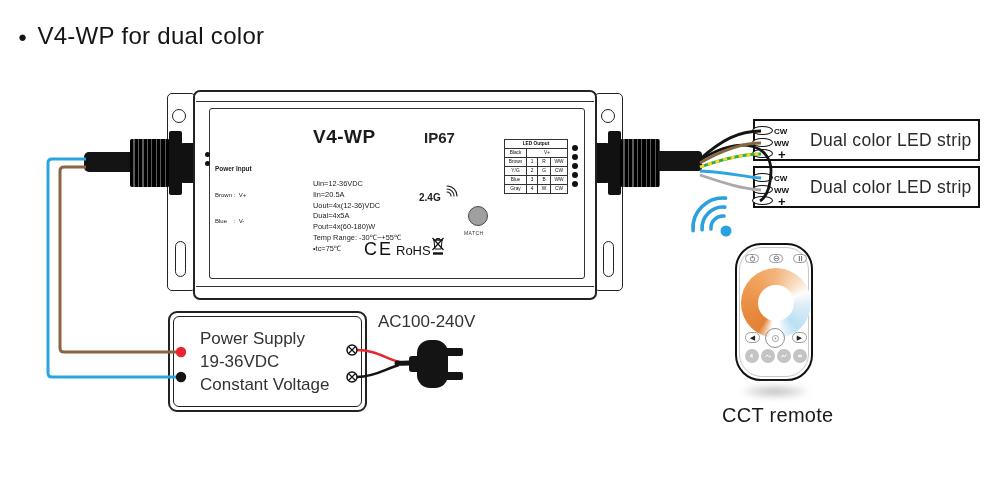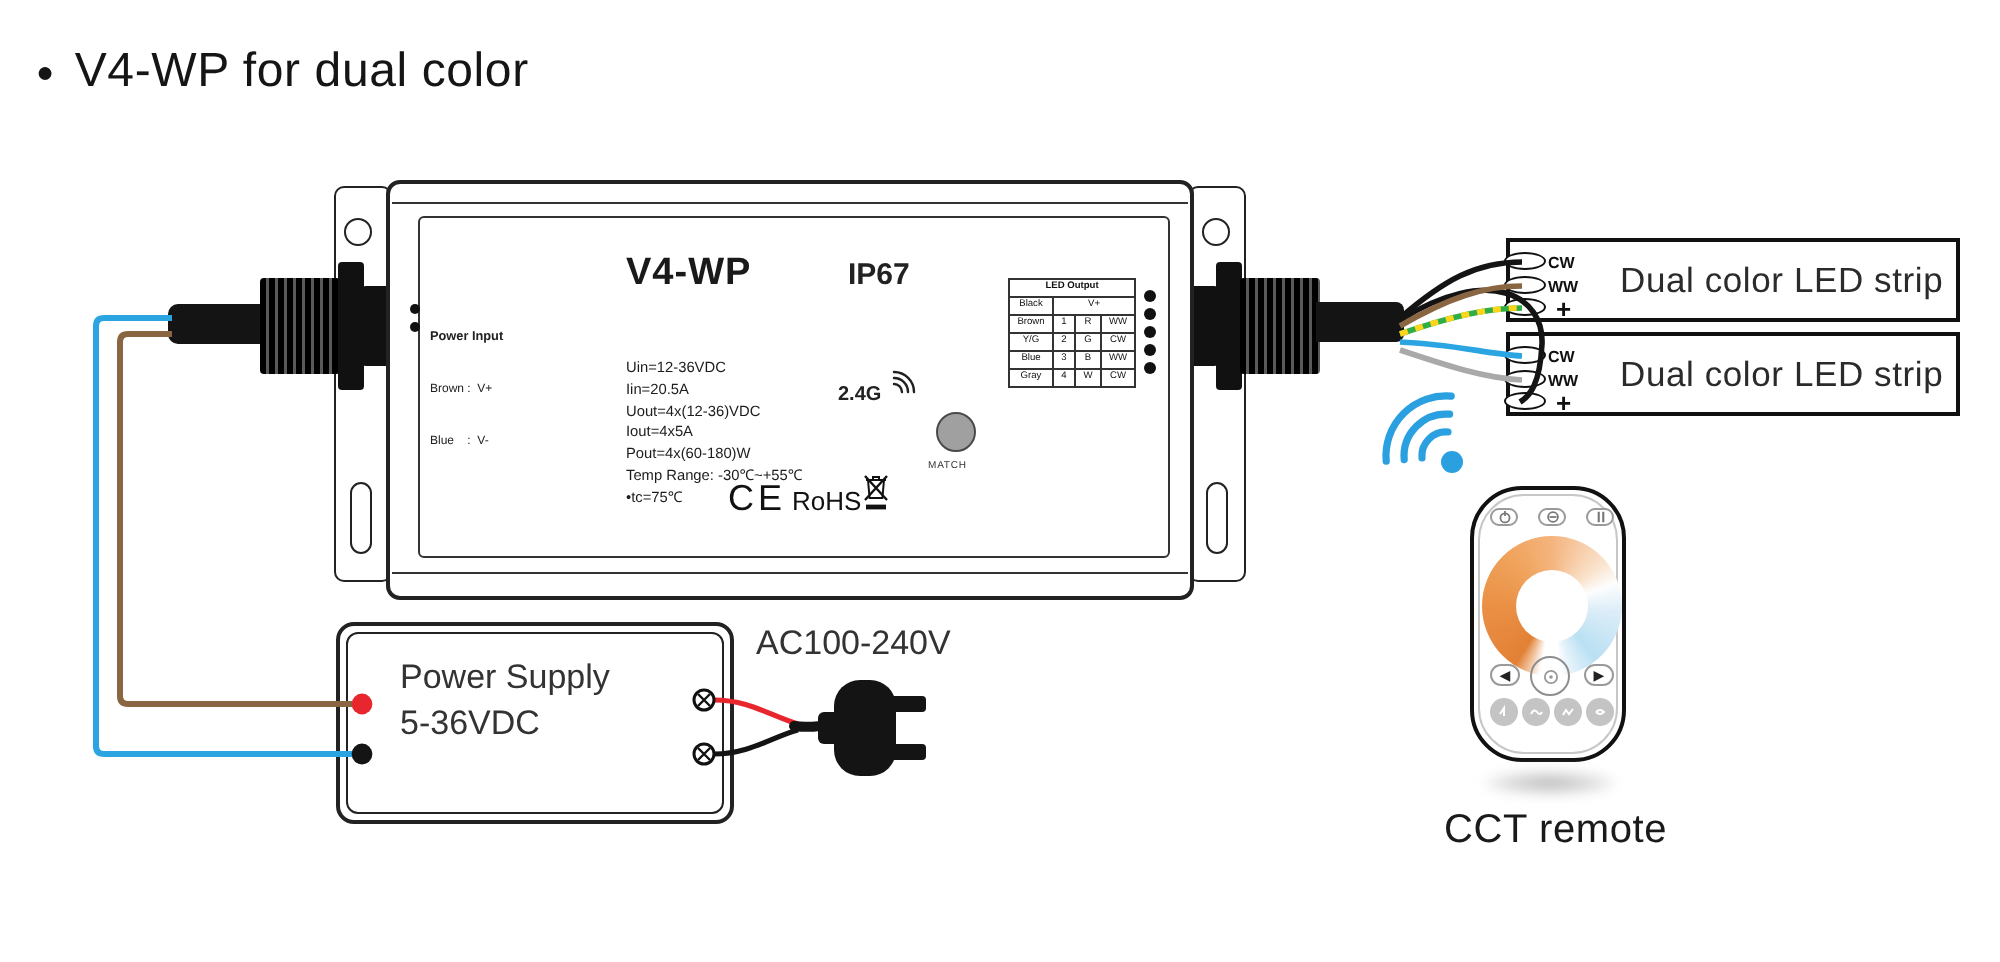--- a/index.html
+++ b/index.html
@@ -92,21 +92,21 @@
     <div>Brown :  V+</div>
     <div>Blue    :  V-</div>
   </div>
 
   <div class="abs model" style="left:313px;top:126px;">V4-WP</div>
   <div class="abs ip" style="left:424px;top:129px;">IP67</div>
   <div class="abs specs" style="left:313px;top:179px;">
     <div>Uin=12-36VDC</div>
     <div>Iin=20.5A</div>
     <div>Uout=4x(12-36)VDC</div>
-    <div>Iout=4x5A</div>
+    <div>Dual=4x5A</div>
     <div>Pout=4x(60-180)W</div>
     <div>Temp Range: -30℃~+55℃</div>
     <div>•tc=75℃</div>
   </div>
 
   <div class="abs rf" style="left:419px;top:192px;">2.4G</div>
   <svg class="abs" style="left:445px;top:184px;" width="14" height="14" viewBox="0 0 14 14">
     <path d="M2 8 A4 4 0 0 1 6 12 M2 5 A7 7 0 0 1 9 12 M2 2 A10 10 0 0 1 12 12" fill="none" stroke="#222" stroke-width="1.2" stroke-linecap="round"></path>
   </svg>
 
@@ -186,21 +186,22 @@
   <div class="abs oval" style="left:752px;top:196px;"></div>
   <div class="abs tlbl" style="left:774px;top:174px;">CW</div>
   <div class="abs tlbl" style="left:774px;top:186px;">WW</div>
   <div class="abs plus" style="left:778px;top:194px;">+</div>
 
   <div class="abs psbox" style="left:168px;top:311px;width:199px;height:101px;">
     <div class="inner"></div>
   </div>
   <div class="abs pstext" style="left:200px;top:327px;">
     <div>Power Supply</div>
-    <div>5-36VDC</div>
+    <div>19-36VDC</div>
+    <div>Constant Voltage</div>
   </div>
   <div class="abs aclbl" style="left:378px;top:312px;">AC100-240V</div>
 
   <svg class="abs" style="left:345px;top:330px;" width="128" height="72" viewBox="0 0 128 72">
     <path d="M12 20 C30 20 40 28 54 32" fill="none" stroke="#e8262d" stroke-width="2.6"></path>
     <path d="M12 47 C30 47 42 38 54 35" fill="none" stroke="#141414" stroke-width="2.6"></path>
     <circle cx="7" cy="20" r="5" fill="#fff" stroke="#111" stroke-width="1.5"></circle>
     <path d="M4 17 L10 23 M10 17 L4 23" stroke="#111" stroke-width="1.2"></path>
     <circle cx="7" cy="47" r="5" fill="#fff" stroke="#111" stroke-width="1.5"></circle>
     <path d="M4 44 L10 50 M10 44 L4 50" stroke="#111" stroke-width="1.2"></path>

